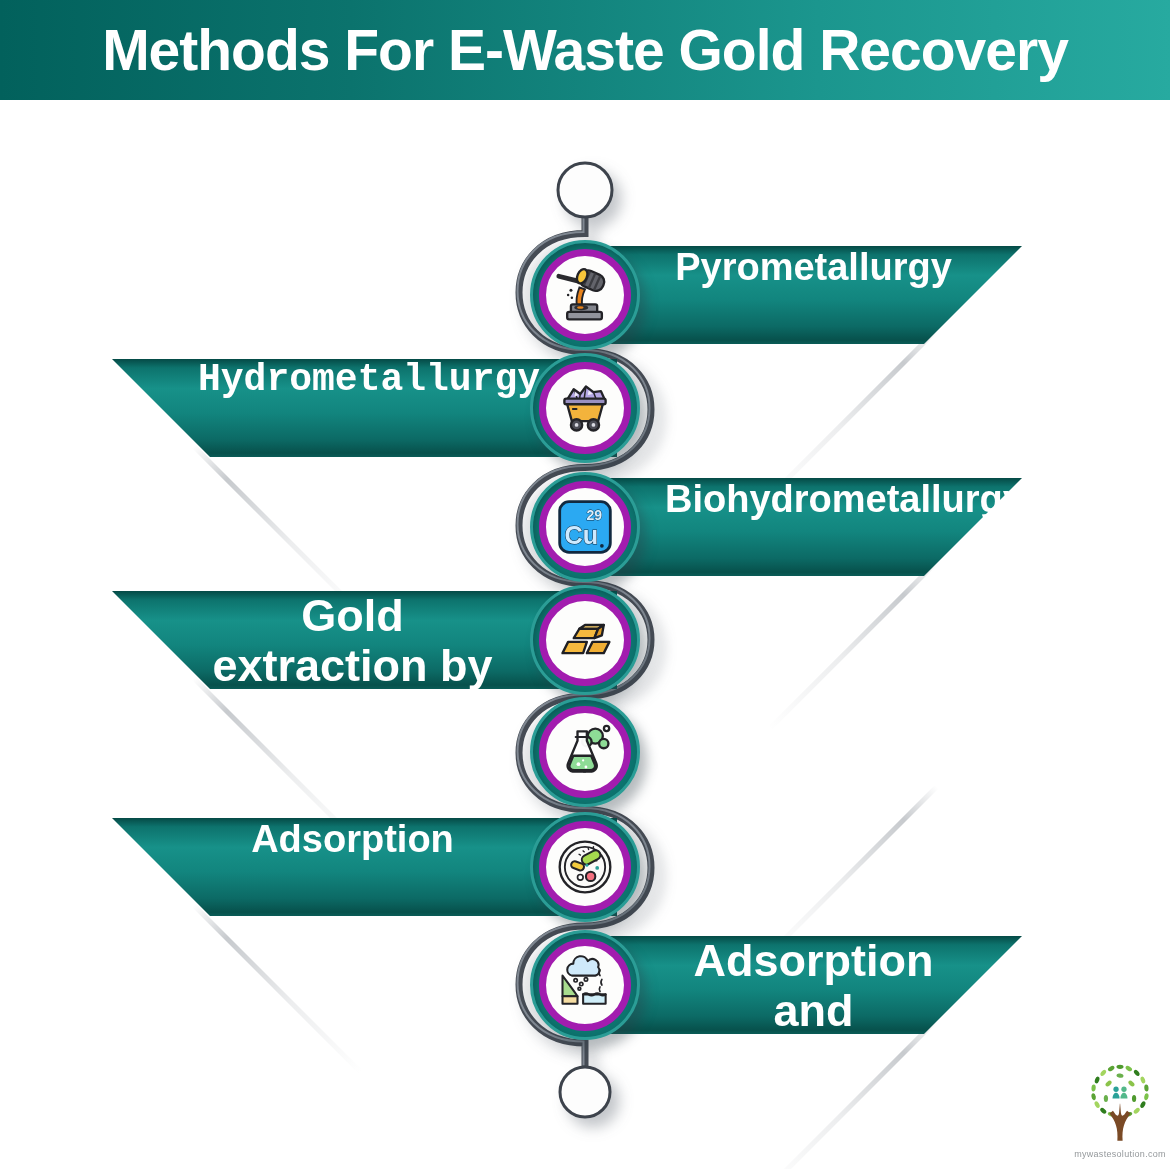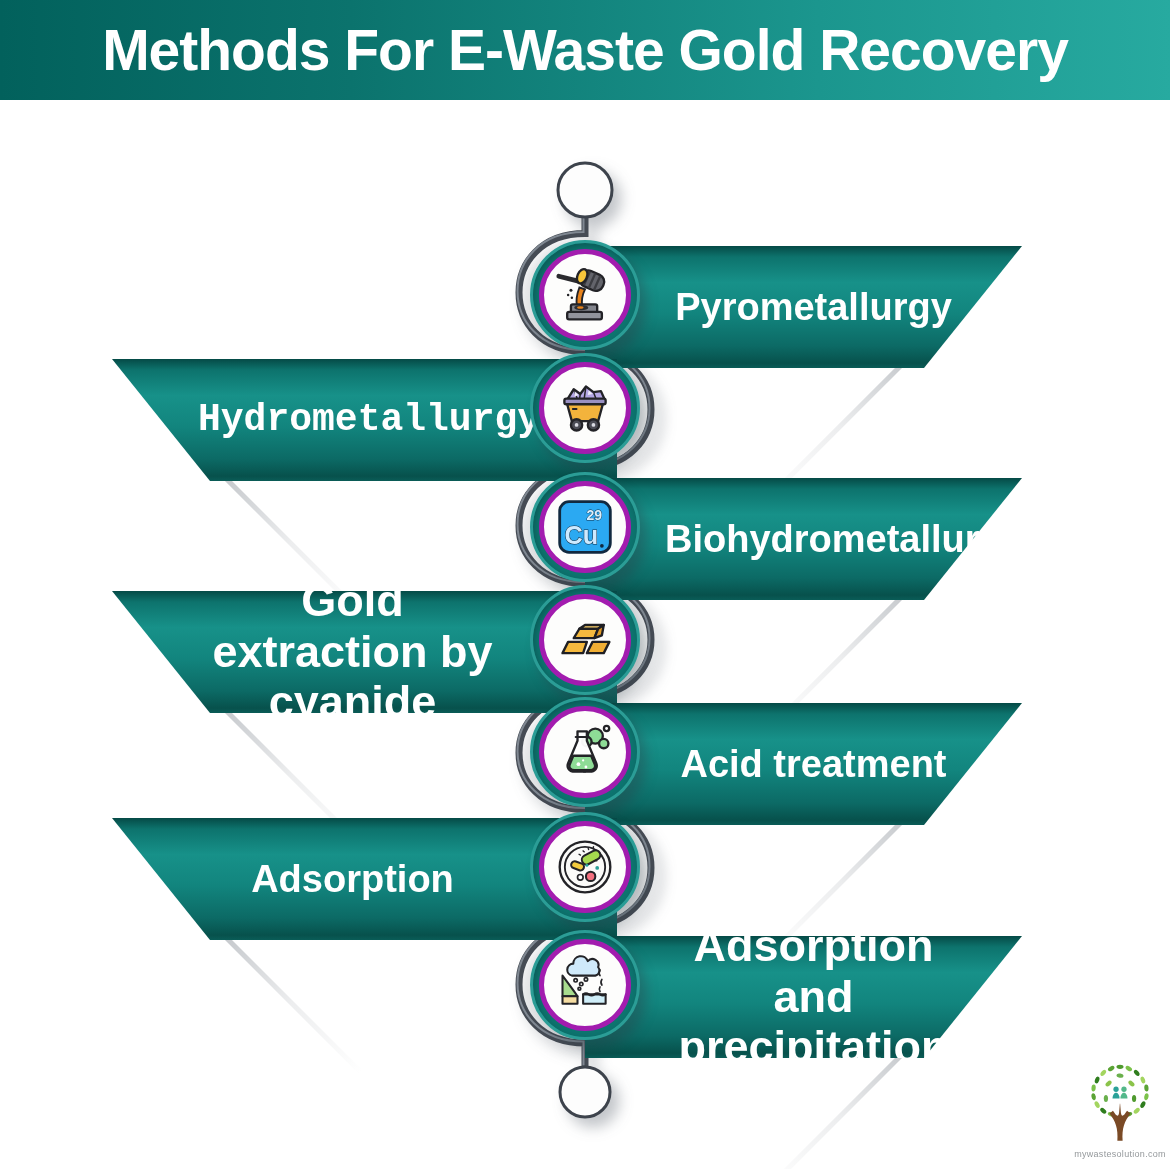--- a/index.html
+++ b/index.html
@@ -18,38 +18,38 @@
     filter:drop-shadow(8px 9px 7px rgba(55,65,78,.30));pointer-events:none}
 
   
   .streak{position:absolute;width:360px;height:5px;transform-origin:0 0;z-index:1;
     background:linear-gradient(90deg,rgba(70,80,92,0) 0,rgba(70,80,92,0) 118px,
       rgba(70,80,92,.30) 165px,rgba(70,80,92,.10) 255px,rgba(70,80,92,0) 355px)}
   .sr{transform:rotate(135deg)}
   .sl{transform:rotate(45deg)}
 
   
-  .banner{position:absolute;height:122px;z-index:3;display:flex;align-items:center;
+  .banner{position:absolute;height:98px;z-index:3;display:flex;
     filter:drop-shadow(2px 9px 8px rgba(45,60,70,.30));
     background:linear-gradient(180deg,#054a46 0%,#0d736d 9%,#179189 30%,#12857e 55%,
       #0c6a65 82%,#07514c 96%,#0a5c57 100%)}
   .br{left:585px;width:437px;clip-path:polygon(0 0,100% 0,calc(100% - 98px) 100%,0 100%)}
   .bl{left:112px;width:505px;clip-path:polygon(0 0,100% 0,100% 100%,98px 100%)}
   .label{flex:1;color:#fff;font-weight:bold;font-size:38px;text-align:center;
     line-height:1.12;white-space:pre-line}
   .br .label{padding:0 60px 0 80px}
   .bl .label{padding:0 110px 0 86px}
   .label.two{font-size:45px}
 
   
   .cap{position:absolute;left:530px;width:110px;height:110px;border-radius:50%;
     box-sizing:border-box;background:#0d746f;border:3px solid #2b9d96;z-index:4;
     box-shadow:7px 9px 12px rgba(45,60,70,.35), inset 2px 3px 6px rgba(0,0,0,.22)}
   .icircle{position:absolute;left:539px;width:92px;height:92px;border-radius:50%;
-    box-sizing:border-box;background:#fdfdfc;border:5px solid #a21caf;z-index:5;
+    box-sizing:border-box;background:#fdfdfc;border:7px solid #a21caf;z-index:5;
     display:flex;align-items:center;justify-content:center}
   .icircle svg{width:60px;height:60px}
   svg text{font-family:"Liberation Sans",sans-serif}
 
   
   .logo{position:absolute;left:1068px;top:1056px;width:104px;text-align:center;z-index:6}
   .logo svg{width:88px;height:92px}
   .site{font-size:9px;color:#95999c;letter-spacing:.3px;margin-top:-3px}
 </style>
 </head>
@@ -188,23 +188,20 @@
     <g stroke="#1f1f23" stroke-width="2.5" stroke-linejoin="round">
       <path d="M8 46 L14 34 L34 34 L30 46 Z" fill="#f5b93e"></path>
       <path d="M34 46 L40 34 L58 34 L52 46 Z" fill="#f0ae34"></path>
       <path d="M20 30 L26 20 L46 20 L42 30 Z" fill="#f5b93e"></path>
       <path d="M26 20 L32 16 L52 16 L46 20 Z" fill="#ffd46e"></path>
       <path d="M42 30 L46 20 L52 16 L50 27 Z" fill="#e09a26"></path>
     </g>
   </svg>
     </div>
     <div class="streak sr" style="top: 705px; left: 1022px;"></div>
-    <div class="banner br" style="top: 703px;">
-      <div class="label">Acid treatment</div>
-    </div>
     <div class="cap" style="top: 697px;"></div>
     <div class="icircle" style="top: 706px;">
       <svg viewBox="0 0 64 64">
     <g stroke="#232327" stroke-width="2.5" stroke-linejoin="round" stroke-linecap="round">
       <circle cx="43" cy="15" r="8" fill="#8edc96"></circle>
       <circle cx="52" cy="23" r="5" fill="#8edc96"></circle>
       <circle cx="34" cy="21" r="5" fill="#8edc96"></circle>
       <circle cx="55" cy="7" r="2.8" fill="#ffffff"></circle>
       <path d="M24 10 h10 v10 l10 24 c2 5 -1.5 9 -7 9 h-16 c-5.5 0 -9 -4 -7 -9 l10 -24 Z" fill="#ffffff" fill-opacity="0.96"></path>
       <path d="M22 16 h14" stroke-width="2"></path>

